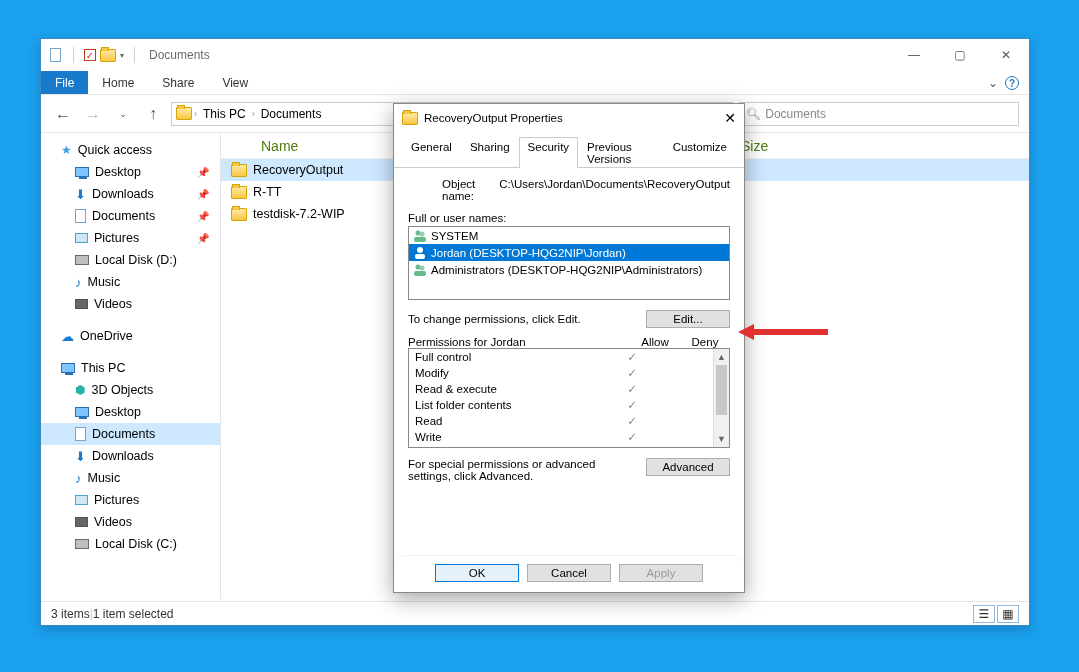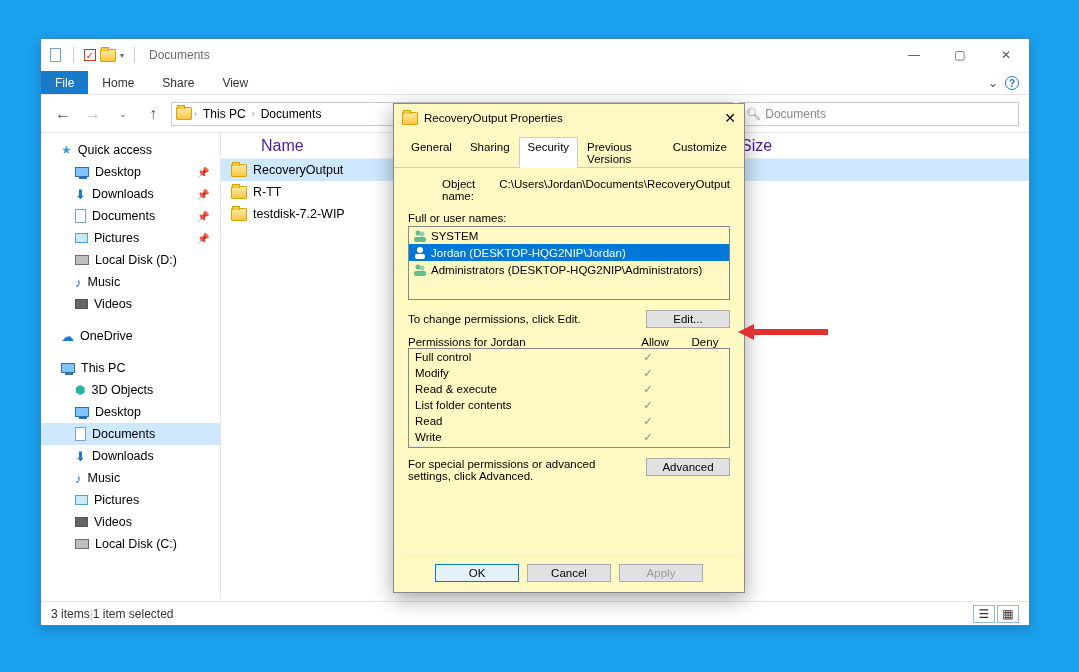--- a/index.html
+++ b/index.html
@@ -32,55 +32,55 @@
 
 .body { display:flex; height:466px; }
 .nav { width:180px; border-right:1px solid #e5e5e5; padding:6px 0; font-size:12.5px; overflow:hidden;}
 .nav .item { display:flex; align-items:center; height:22px; padding:0 10px 0 20px; gap:6px; }
 .nav .item.sub { padding-left:34px; }
 .nav .item.sel { background:#cde8ff; }
 .nav .pin { margin-left:auto; color:#7a7a7a; font-size:10px; }
 .nav .spacer { height:10px; }
 
 .content { flex:1; position:relative; }
-.colheaders { display:flex; height:26px; align-items:center; font-size:16px; color:#4c1d95; border-bottom:1px solid #f0f0f0;}
+.colheaders { display:flex; height:26px; align-items:center; font-size:14px; color:#4d7c0f; border-bottom:1px solid #f0f0f0;}
 .colheaders div { padding:0 10px; }
 .colheaders .cname { width:320px; }
 .filelist { }
 .filerow { display:flex; align-items:center; height:22px; font-size:12.5px; padding-left:10px; gap:6px; }
 .filerow.sel { background:#cde8ff; }
 .foldericon { width:16px; height:13px; background:linear-gradient(#ffe9a6,#f7c843); border:1px solid #d9a400; border-radius:1px; position:relative; }
 .foldericon:before { content:""; position:absolute; top:-3px; left:0; width:6px; height:3px; background:#f7c843; border:1px solid #d9a400; border-bottom:none; border-radius:1px 1px 0 0;}
 
 .status { position:absolute; left:0; bottom:0; right:0; height:24px; border-top:1px solid #e5e5e5; display:flex; align-items:center; font-size:12px; padding:0 10px; color:#333; background:#fff;}
 .status .viewbtns { margin-left:auto; display:flex; gap:2px; }
 .status .vb { width:22px; height:18px; border:1px solid #8fb8de; display:flex; align-items:center; justify-content:center; }
 
 
 .props {
   position:absolute; left:393px; top:103px; width:352px; height:490px;
-  background:#fef9c3; border:1px solid #888; box-shadow:0 6px 20px rgba(0,0,0,.35);
+  background:#ffffff; border:1px solid #888; box-shadow:0 6px 20px rgba(0,0,0,.35);
   font-size:11.5px;
 }
 .props .ptitle { height:28px; display:flex; align-items:center; padding:0 8px; }
 .props .ptitle .x { margin-left:auto; font-size:14px; }
 .props .tabs { display:flex; padding:4px 8px 0 8px; gap:0; border-bottom:1px solid #ccc; }
 .props .ptab { padding:3px 8px; border:1px solid transparent; border-bottom:none; position:relative; top:1px;}
 .props .ptab.active { border-color:#ccc; background:#fff; }
 .props .pbody { padding:10px 14px; }
 .row { display:flex; margin-bottom:10px; }
 .row .lab { width:80px;margin-left:34px; }
 .listbox { border:1px solid #888; height:74px; overflow:hidden; }
 .listbox .li { display:flex; align-items:center; height:17px; padding:0 4px; gap:4px; }
 .listbox .li.sel { background:#0078d7; color:#fff; }
 .usericon { width:14px; height:14px; display:inline-block; }
 .permhead { display:flex; margin-top:8px; }
 .permhead .ph1 { flex:1; }
 .permhead .ph2, .permhead .ph3 { width:50px; text-align:center; }
-.permlist { border:1px solid #888; height:100px; overflow:hidden; display:flex;flex-direction:column; }
+.permlist { border:1px solid #888; height:100px; overflow:hidden; display:flex; }
 .permlist .pl-inner { flex:1; }
 .permitem { display:flex; height:16px; align-items:center; padding:0 6px; }
 .permitem .pname { flex:1; }
 .permitem .pchk { width:50px; text-align:center; color:#8a8a8a; }
 .permlist .scrollbar { width:16px; background:#f0f0f0; border-left:1px solid #ddd; position:relative;}
 .permlist .scrollbar .arr { height:16px; display:flex; align-items:center; justify-content:center; color:#666; font-size:9px;}
 .permlist .scrollbar .thumb { position:absolute; top:16px; left:2px; right:2px; height:50px; background:#c8c8c8;}
 
 .btn { border:1px solid #adadad; background:#e1e1e1; padding:2px 0; min-width:84px; text-align:center; display:inline-block;}
 .btn.primary { border-color:#0078d7; background:#e5f1fb; }

